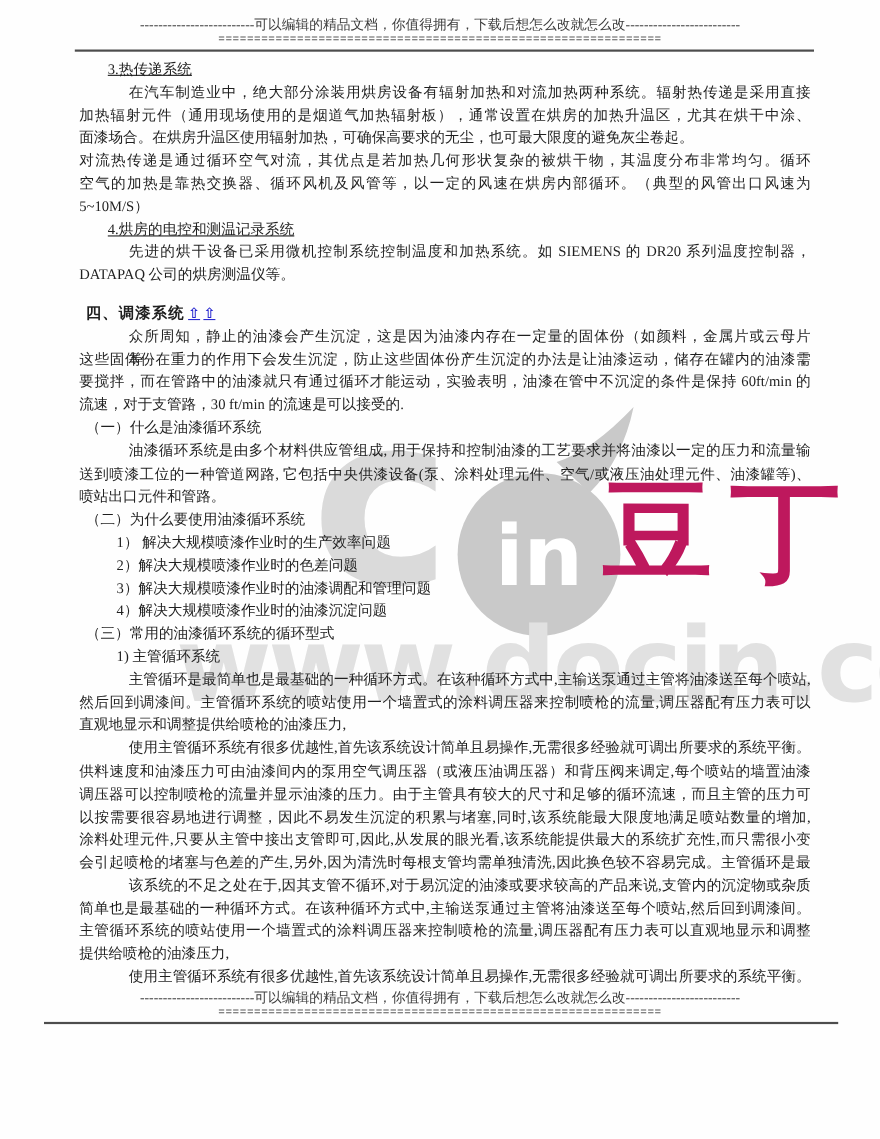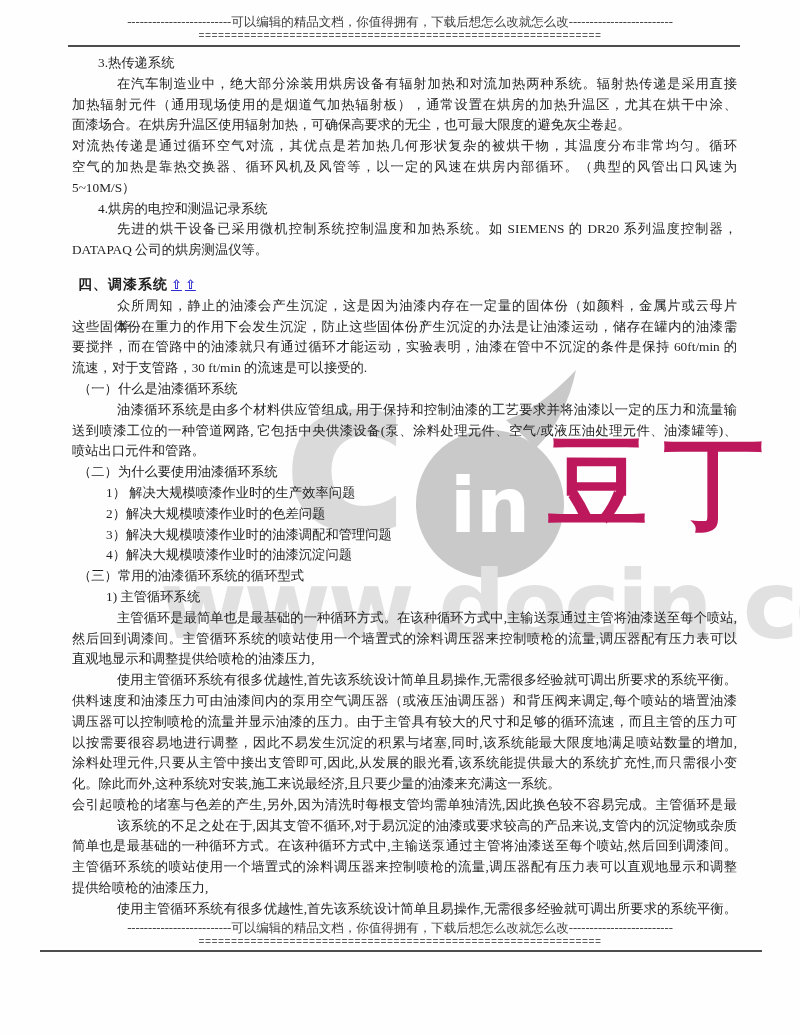--- a/index.html
+++ b/index.html
@@ -47,21 +47,21 @@
   .ln{
     font-size:13.3px;line-height:20.8px;height:20.8px;
     text-align:left;box-sizing:border-box;width:665px;overflow:visible;
     white-space:nowrap;
   }
   .ln.full{
     white-space:normal;text-align:justify;text-align-last:justify;
     text-justify:inter-character;
   }
   .ip{padding-left:45px;}   
-  .ih{padding-left:26px;}   
+  .ih{padding-left:26px;text-decoration:underline;}   
   .ib{padding-left:6px;}    
   .in{padding-left:34px;}   
   .blank{height:14px;}
   .sec-heading{font-weight:bold;font-size:14px;letter-spacing:1px;}
   .anchor-up{
     color:#2b2bd0;text-decoration:underline;font-size:13px;font-weight:bold;
     margin-left:3px;cursor:pointer;font-style:normal;
     font-family:"DejaVu Sans","Liberation Sans",sans-serif;
   }
 </style>
@@ -116,21 +116,20 @@
       <div class="ln ib">（三）常用的油漆循环系统的循环型式</div>
       <div class="ln in">1) 主管循环系统</div>
       <div class="ln ip full">主管循环是最简单也是最基础的一种循环方式。在该种循环方式中,主输送泵通过主管将油漆送至每个喷站,</div>
       <div class="ln i0 full">然后回到调漆间。主管循环系统的喷站使用一个墙置式的涂料调压器来控制喷枪的流量,调压器配有压力表可以</div>
       <div class="ln i0">直观地显示和调整提供给喷枪的油漆压力,</div>
       <div class="ln ip full">使用主管循环系统有很多优越性,首先该系统设计简单且易操作,无需很多经验就可调出所要求的系统平衡。</div>
       <div class="ln i0 full">供料速度和油漆压力可由油漆间内的泵用空气调压器（或液压油调压器）和背压阀来调定,每个喷站的墙置油漆</div>
       <div class="ln i0 full">调压器可以控制喷枪的流量并显示油漆的压力。由于主管具有较大的尺寸和足够的循环流速，而且主管的压力可</div>
       <div class="ln i0 full">以按需要很容易地进行调整，因此不易发生沉淀的积累与堵塞,同时,该系统能最大限度地满足喷站数量的增加,</div>
       <div class="ln i0 full">涂料处理元件,只要从主管中接出支管即可,因此,从发展的眼光看,该系统能提供最大的系统扩充性,而只需很小变</div>
-      <div class="ln i0">化。除此而外,这种系统对安装,施工来说最经济,且只要少量的油漆来充满这一系统。</div>
       <div class="ln i0 full">会引起喷枪的堵塞与色差的产生,另外,因为清洗时每根支管均需单独清洗,因此换色较不容易完成。主管循环是最</div>
       <div class="ln ip full">该系统的不足之处在于,因其支管不循环,对于易沉淀的油漆或要求较高的产品来说,支管内的沉淀物或杂质</div>
       <div class="ln i0 full">简单也是最基础的一种循环方式。在该种循环方式中,主输送泵通过主管将油漆送至每个喷站,然后回到调漆间。</div>
       <div class="ln i0 full">主管循环系统的喷站使用一个墙置式的涂料调压器来控制喷枪的流量,调压器配有压力表可以直观地显示和调整</div>
       <div class="ln i0">提供给喷枪的油漆压力,</div>
       <div class="ln ip full">使用主管循环系统有很多优越性,首先该系统设计简单且易操作,无需很多经验就可调出所要求的系统平衡。</div>
     </div>
 
   <div class="layer">
     <div class="banner">-------------------------可以编辑的精品文档，你值得拥有，下载后想怎么改就怎么改-------------------------</div>

